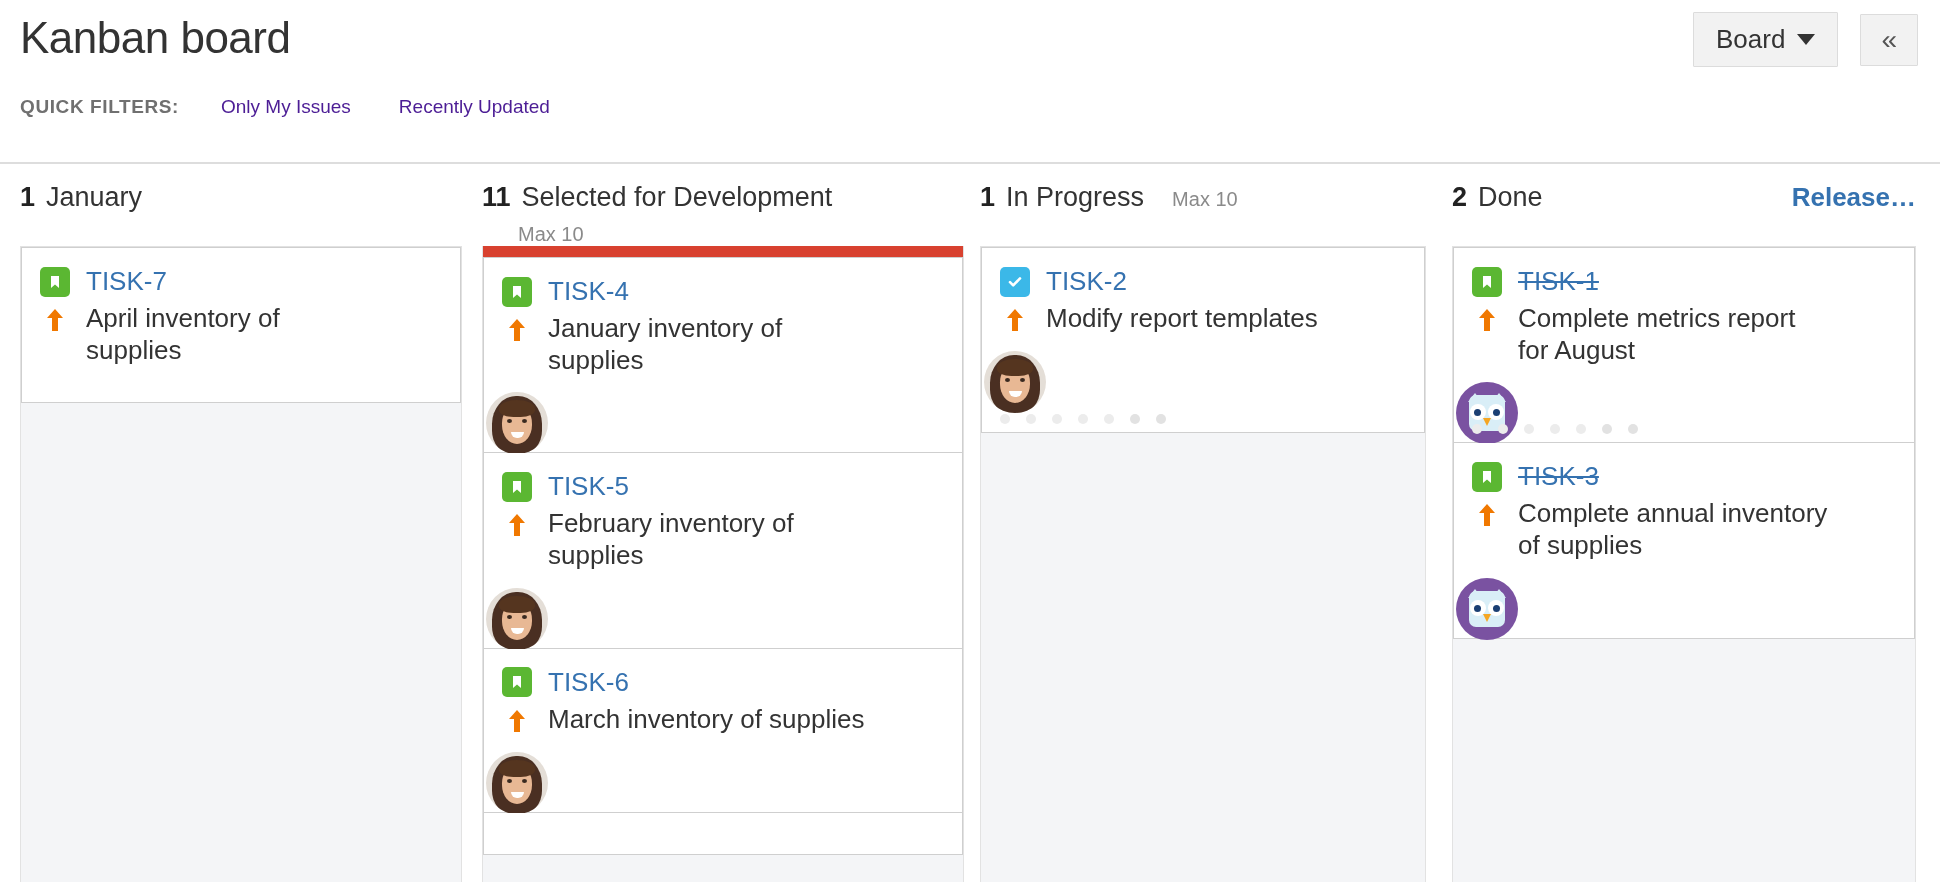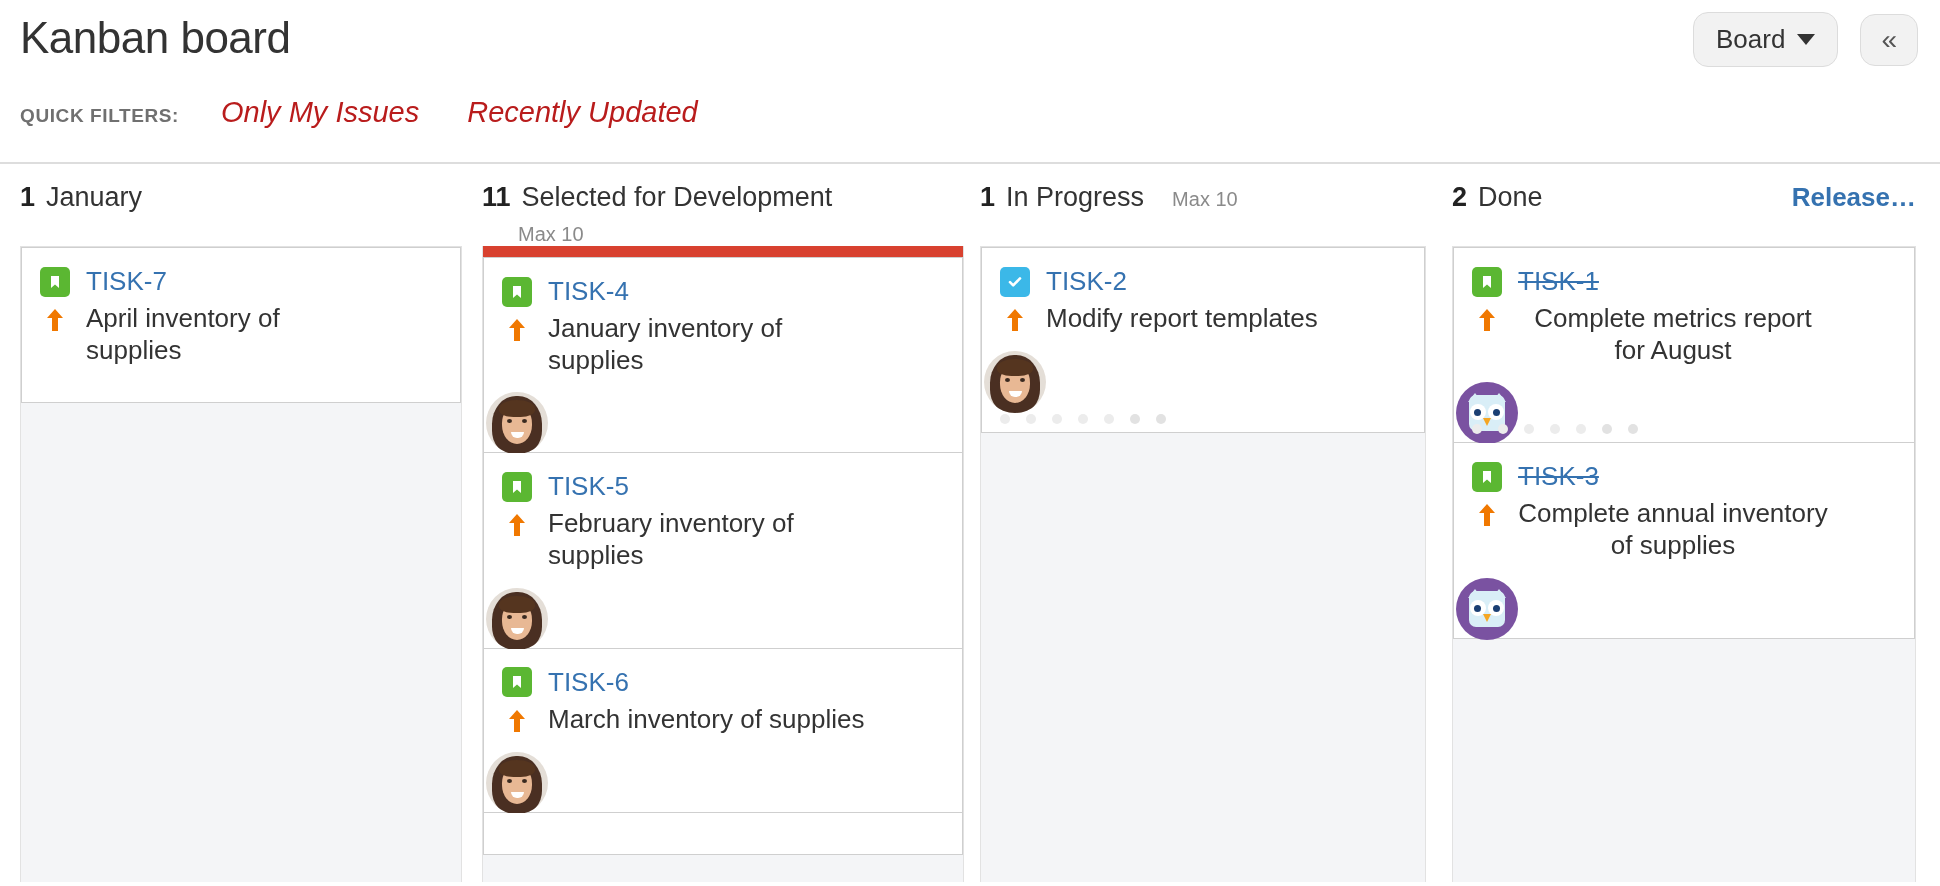--- a/index.html
+++ b/index.html
@@ -29,21 +29,21 @@
     position: absolute;
     top: 12px;
     right: 22px;
     display: flex;
     align-items: center;
     gap: 22px;
   }
   .btn {
     background: #f2f2f2;
     border: 1px solid #dcdcdc;
-    border-radius: 15px;
+    border-radius: 1px;
     color: #333333;
     font-size: 26px;
     font-family: "Liberation Sans", sans-serif;
     padding: 11px 22px;
     display: flex;
     align-items: center;
     gap: 12px;
     cursor: pointer;
   }
   .caret-down {
@@ -67,26 +67,25 @@
     gap: 0;
   }
   .qf-label {
     font-size: 19px;
     font-weight: bold;
     letter-spacing: 0.6px;
     color: #707070;
     margin-right: 42px;
   }
   .qf-link {
-    font-size: 29px;
-    color: #b91c1c;
+    font-size: 19px;
+    color: #4c1d95;
     text-decoration: none;
     margin-right: 48px;
     cursor: pointer;
-    font-style: italic;
   }
 
   .header-rule {
     position: absolute;
     left: 0; right: 0;
     bottom: 0;
     height: 2px;
     background: #dddddd;
   }
 
@@ -292,21 +291,21 @@
   }
   .card-dots span {
     width: 10px; height: 10px;
     border-radius: 50%;
     background: #ececec;
     display: block;
   }
   .card-dots span:nth-child(6) { background: #e2e2e2; }
   .card-dots span:nth-child(7) { background: #e2e2e2; }
 
-  .card-tall { min-height: 186px; text-align: center; }
+  .card-tall { min-height: 186px; }
   .card-partial { min-height: 42px; overflow: hidden; }
 </style>
 </head>
 <body>
 
 <div class="board-header">
   <h1 class="board-title">Kanban board</h1>
 
   <div class="header-controls">
     <button class="btn">

